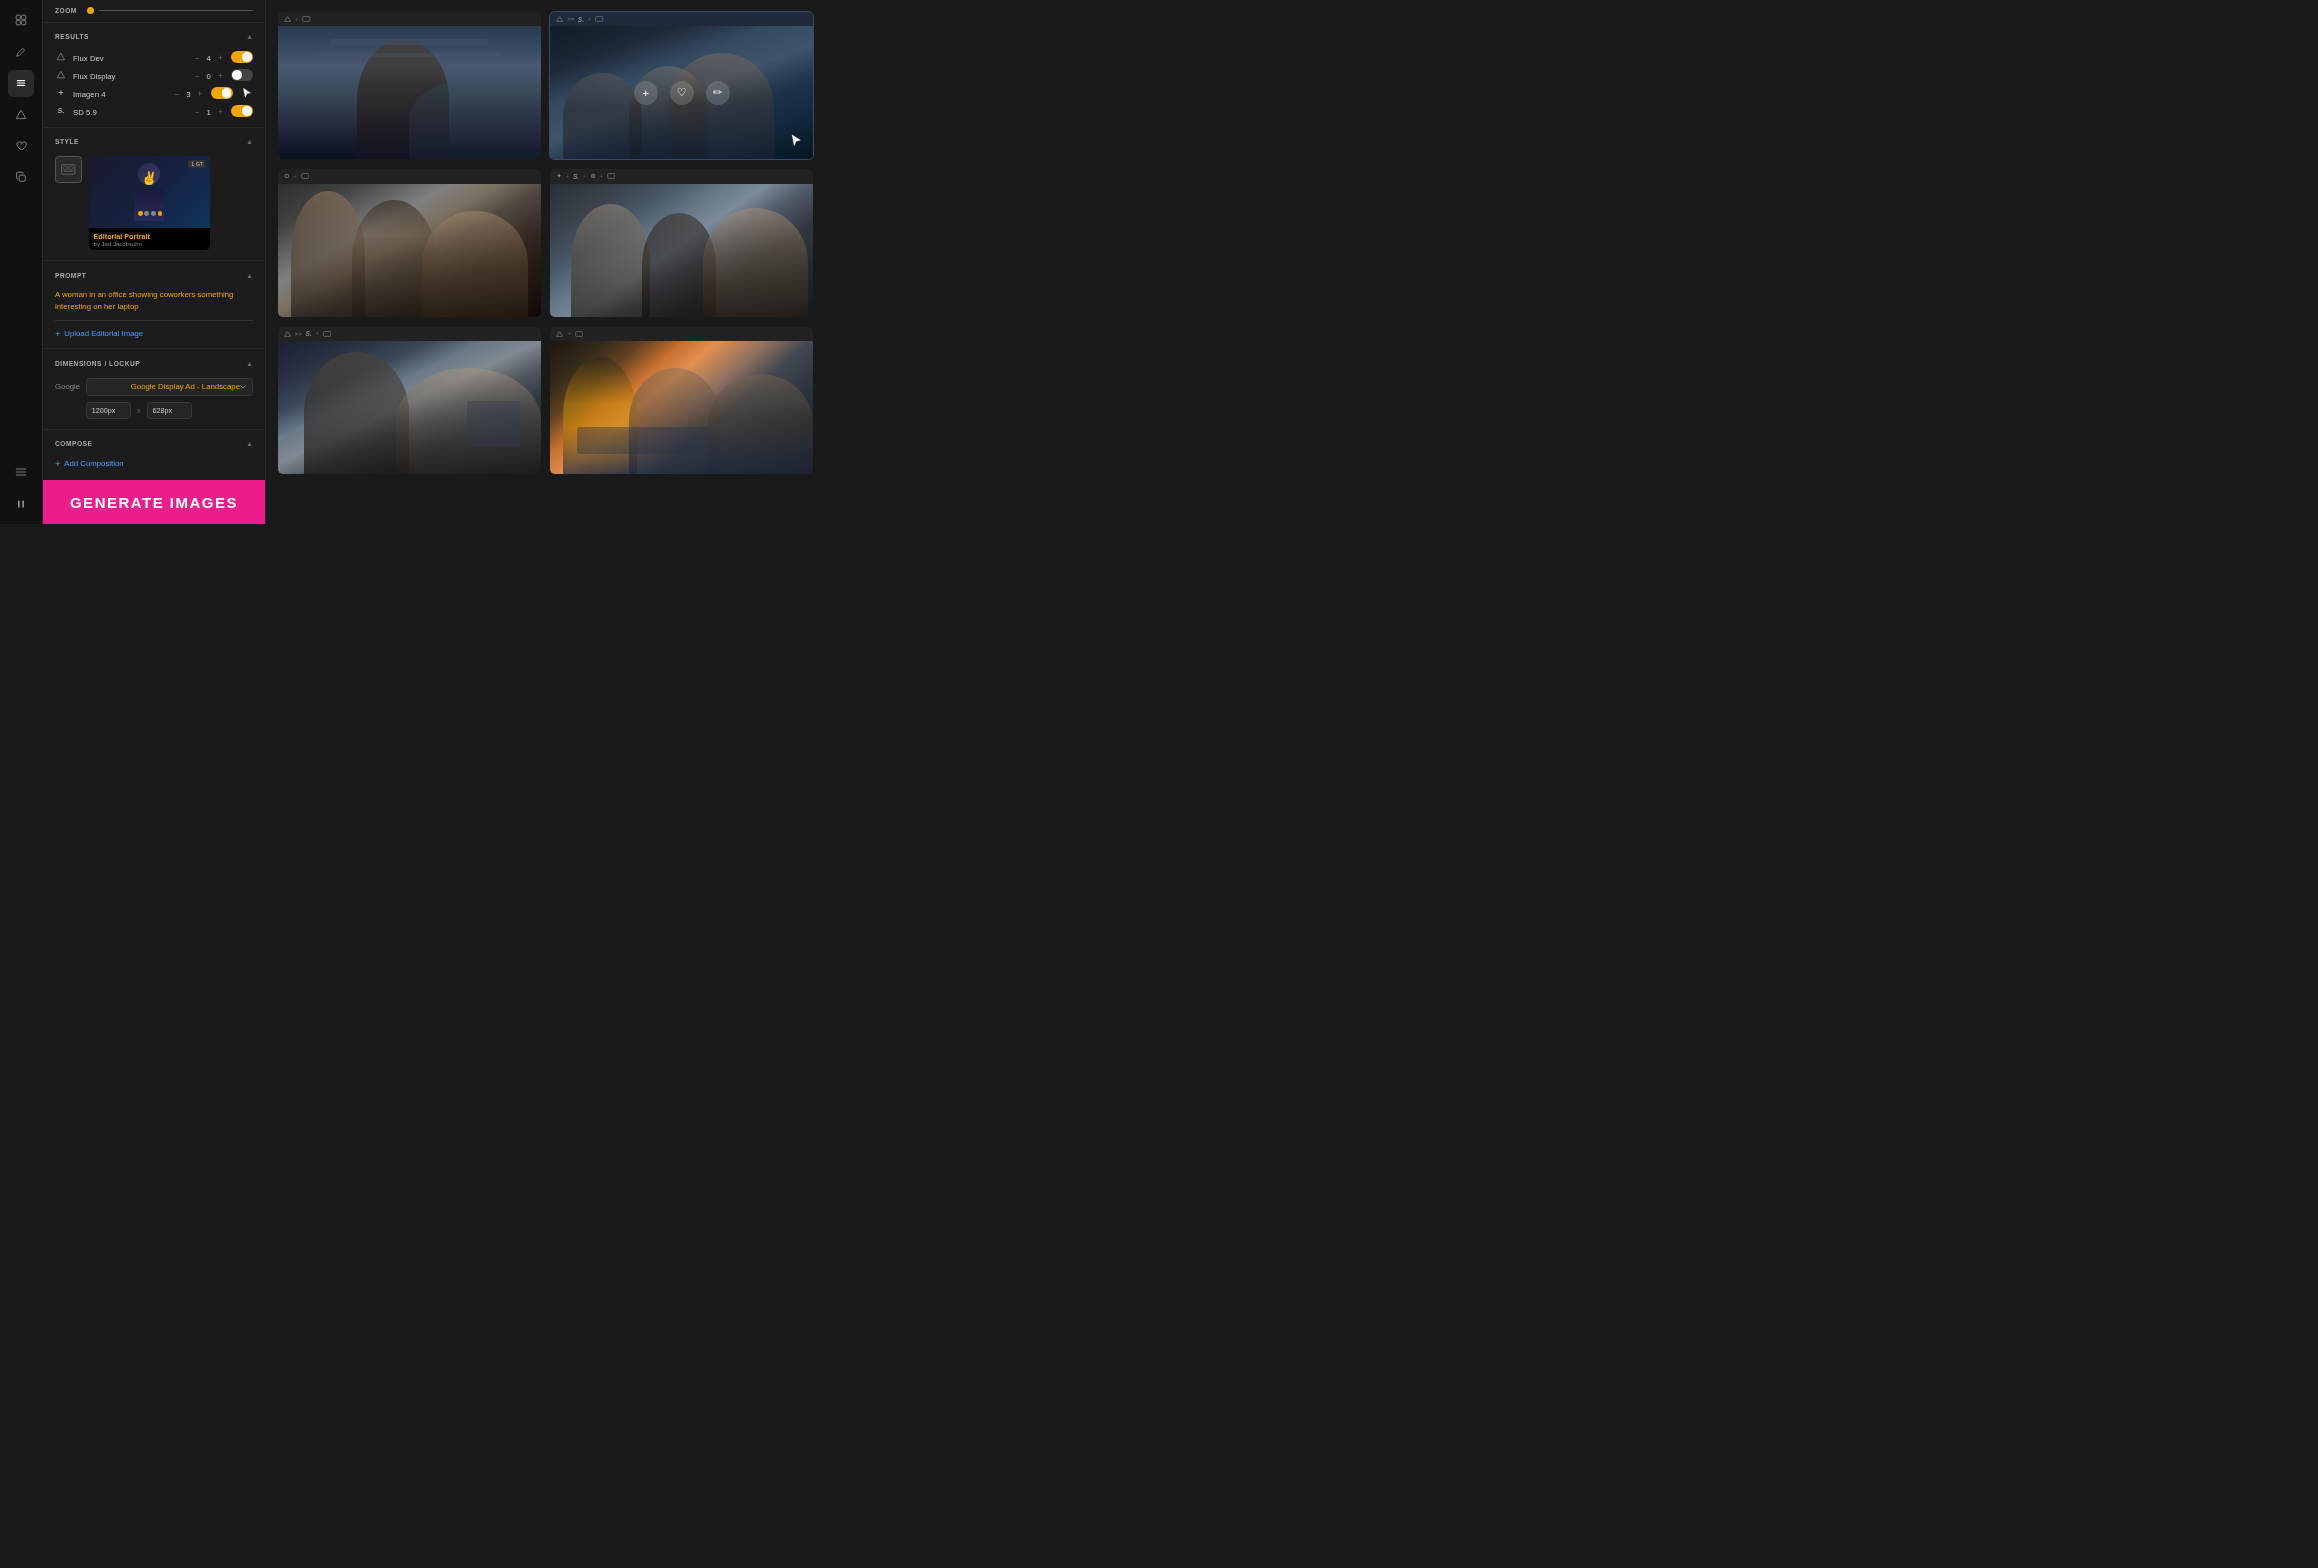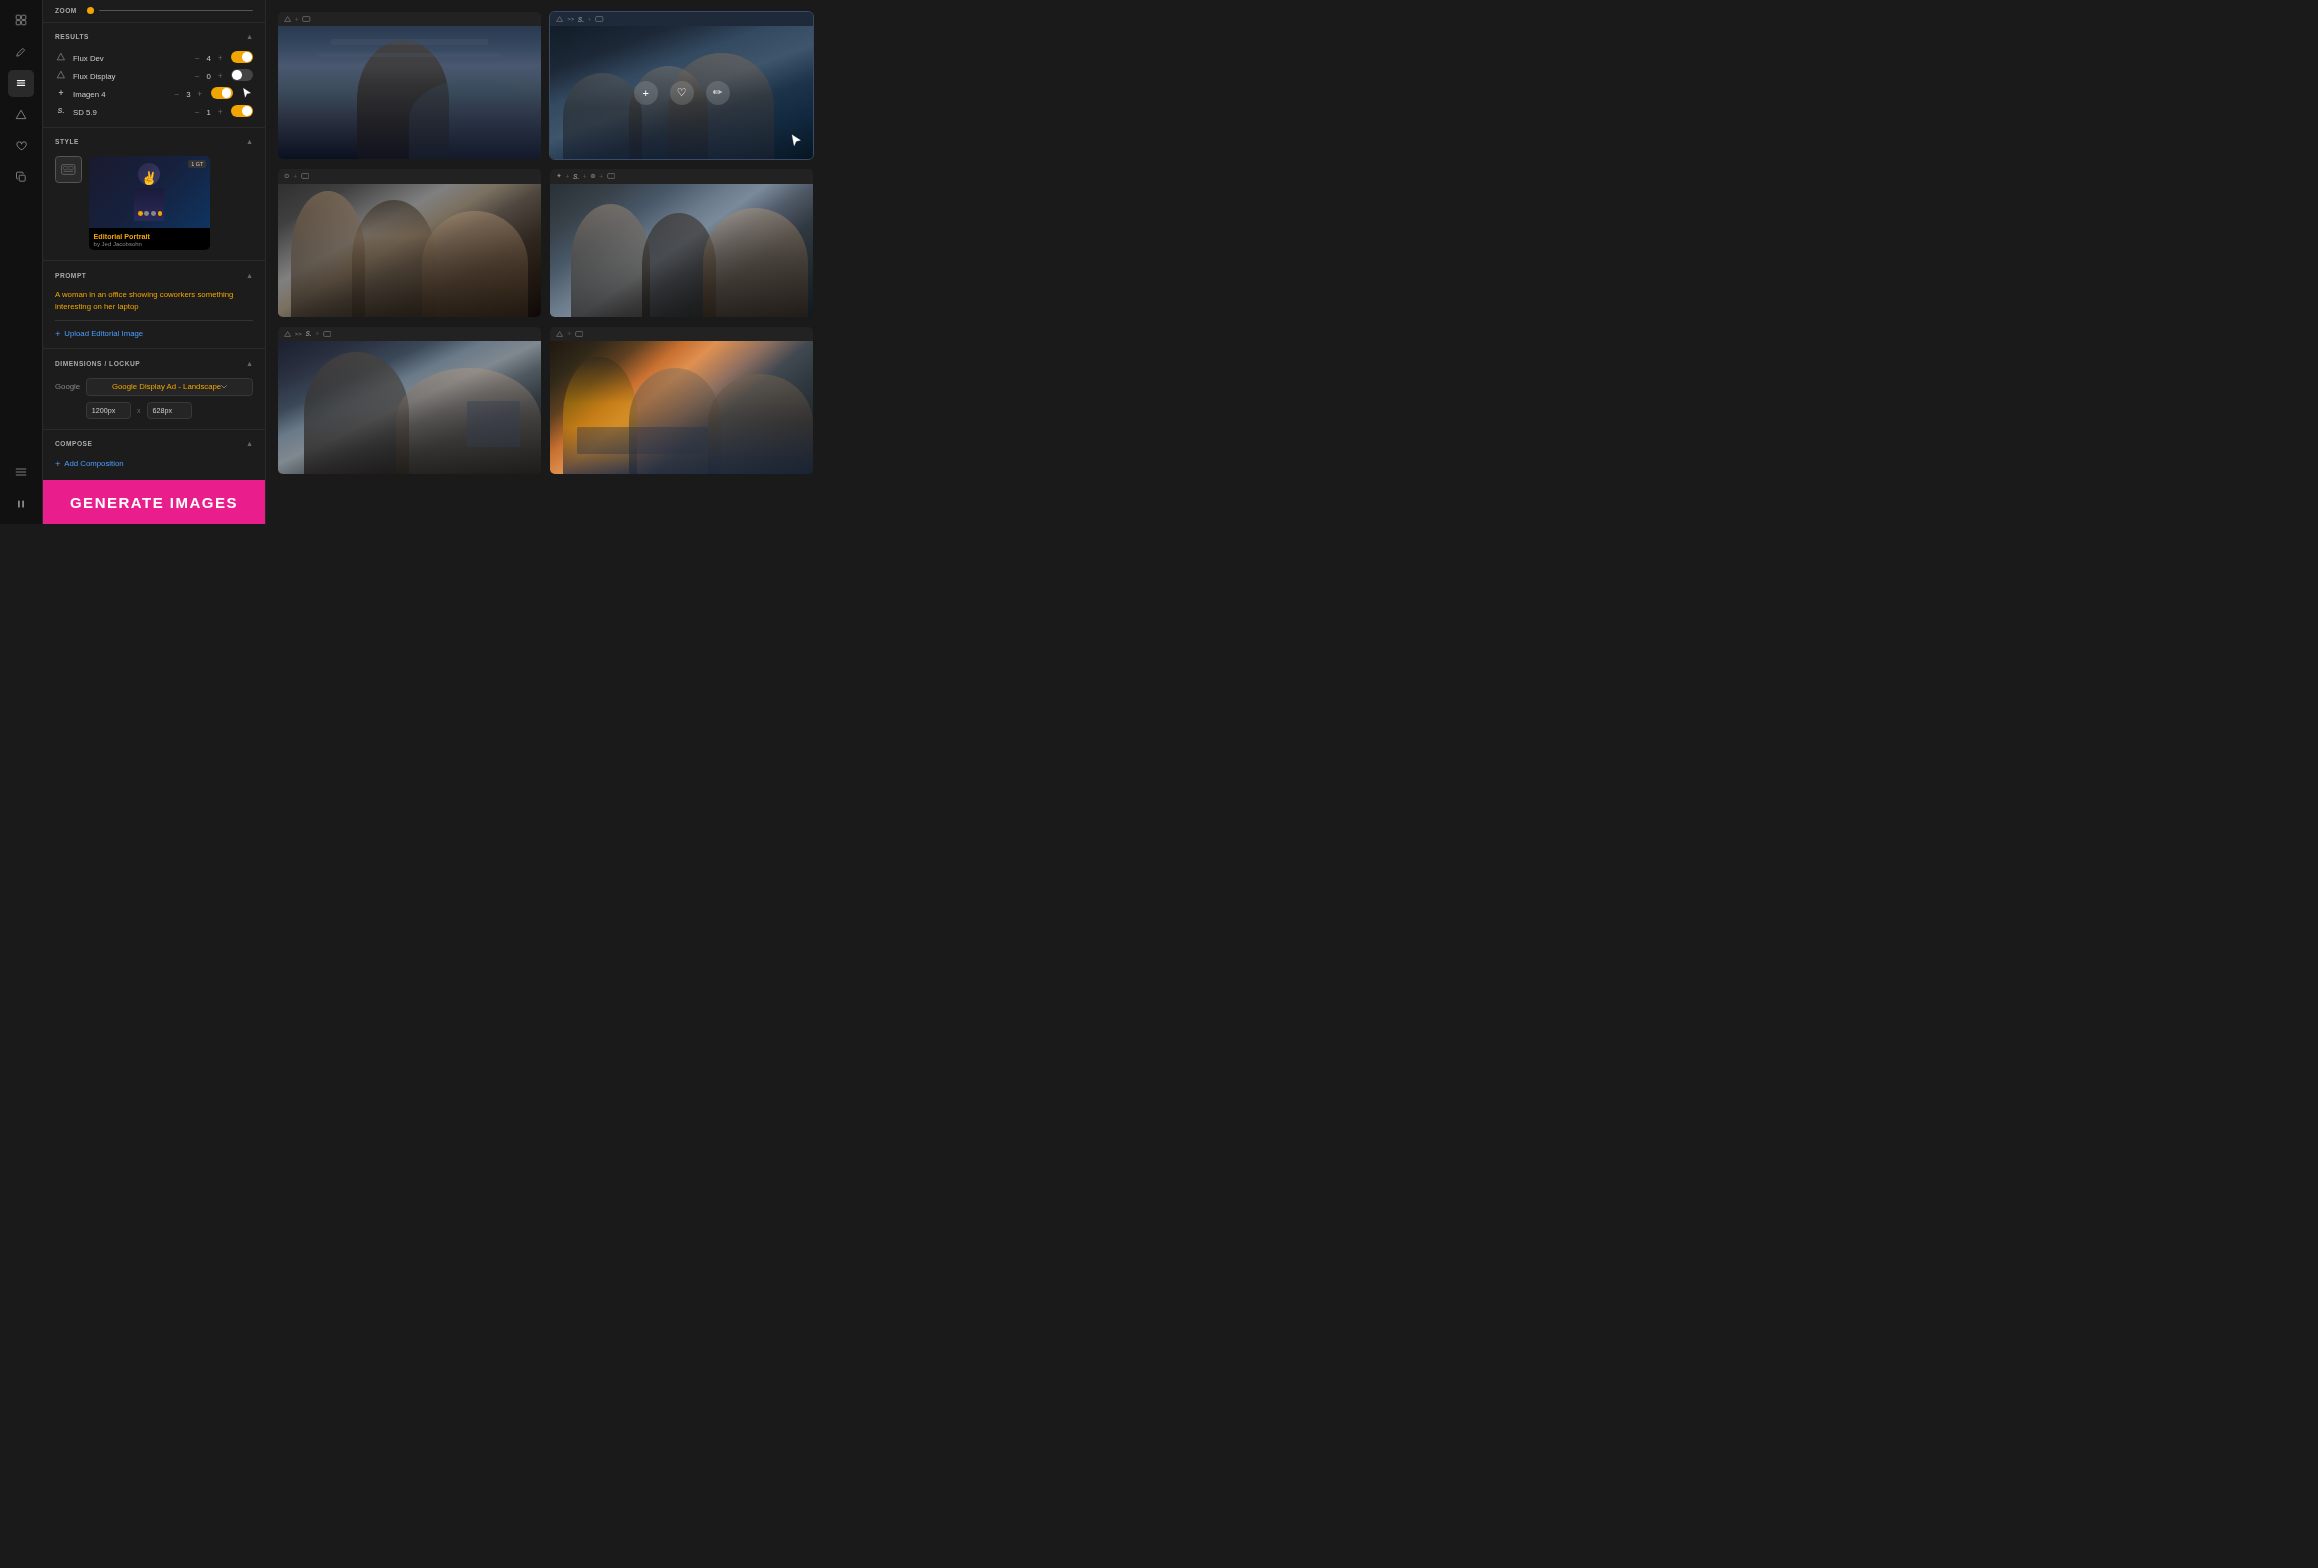--- a/index.html
+++ b/index.html
@@ -270,21 +270,21 @@
     .dim-label {
       font-size: 7.8px;
       color: #888;
       width: 24px;
       flex-shrink: 0;
     }
     .dim-dropdown {
       flex: 1;
       display: flex;
       align-items: center;
-      justify-content: center;
+      justify-content: flex-end;
       background: #252525;
       border: 0.6px solid #383838;
       border-radius: 3.6px;
       padding: 3.6px 6px;
       cursor: pointer;
       font-size: 7.8px;
       color: #f0a500;
     }
     .dim-inputs {
       display: flex;

